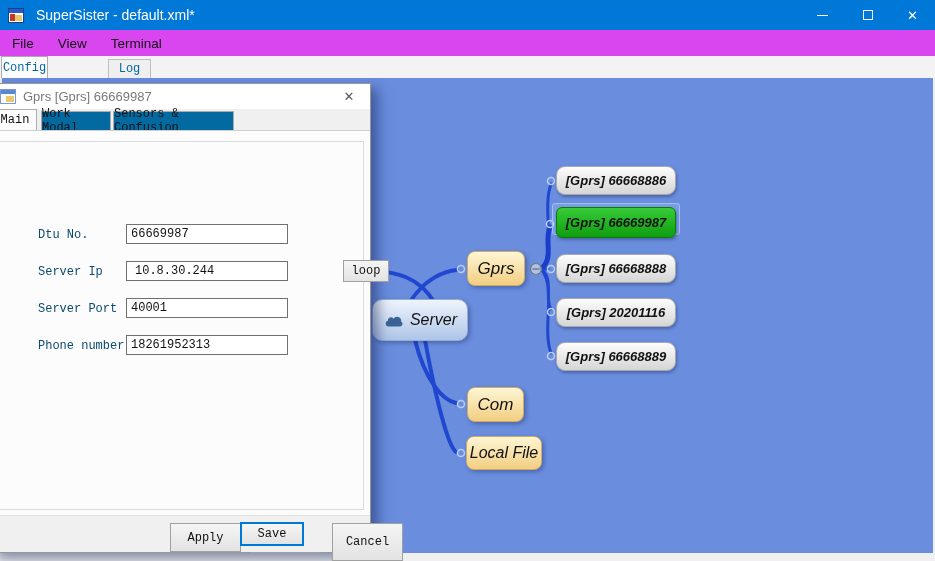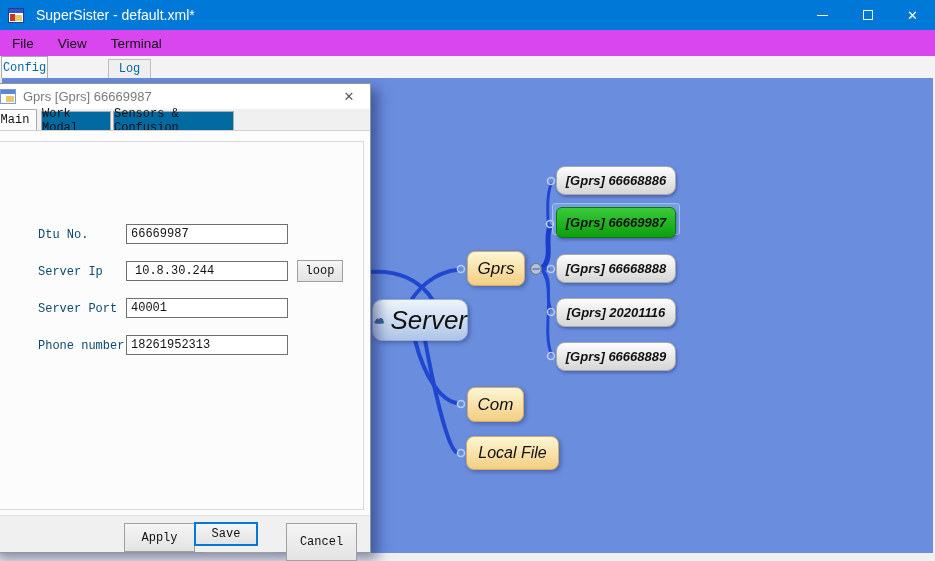--- a/index.html
+++ b/index.html
@@ -29,26 +29,26 @@
   .main-tab.inactive { left:60px; top:3px; width:43px; height:19px; background:#EFEFEF; border:1px solid #BFBFBF; border-bottom:none;margin-left:48px; }
 
   
   .map-area { position:absolute; left:2px; top:78px; width:931px; height:475px; background:#6A8DDE; z-index:0; }
   .bottom-strip { position:absolute; left:0; bottom:0; width:935px; height:8px; background:#F0F0F0; z-index:5; }
   #map-svg { position:absolute; left:0; top:0; width:935px; height:561px; z-index:1; pointer-events:none; }
 
   .node { position:absolute; display:flex; align-items:center; justify-content:center; z-index:2; color:#111; }
   .node-root { left:372px; top:299px; width:96px; height:42px; border-radius:10px;
     background:linear-gradient(#EEF4FC,#AEC5E8); border:1px solid #96ADD6;
-    font-style:italic; font-size:26px; box-shadow:2px 2px 4px rgba(20,30,80,.35); gap:5px;text-align:right; }
+    font-style:italic; font-size:16px; box-shadow:2px 2px 4px rgba(20,30,80,.35); gap:5px;text-align:right; }
   .node-branch { border-radius:8px; background:linear-gradient(#FEF6D4,#F2CE82); border:1px solid #D2AC62;
     font-style:italic; font-size:17px; box-shadow:2px 2px 4px rgba(20,30,80,.35); }
   .node-gprs { left:467px; top:251px; width:58px; height:35px; }
   .node-com { left:467px; top:387px; width:57px; height:35px; }
-  .node-localfile { left:466px; top:436px; width:93px; height:34px; font-size:16px; }
+  .node-localfile { left:466px; top:436px; width:76px; height:34px; font-size:16px; }
   .node-leaf { left:556px; width:120px; height:29px; border-radius:9px;
     background:linear-gradient(#FDFDFD,#D5D5D5); border:1px solid #A9A9A9;
     font-style:italic; font-weight:bold; font-size:13px; box-shadow:1px 2px 3px rgba(20,30,80,.35); }
   .leaf-1 { top:166px; } .leaf-3 { top:254px; } .leaf-4 { top:298px; } .leaf-5 { top:342px; }
   .leaf-selected-wrap { position:absolute; left:552px; top:203px; width:128px; height:32px; z-index:2;
     border:1px solid #9CC2F0; border-radius:3px; background:rgba(185,212,245,.22); }
   .node-leaf.selected { position:absolute; left:3px; top:3px; width:120px; height:31px;
     background:linear-gradient(#38CB38,#0E9E0E); border:1px solid #0B7A0B; border-radius:6px; }
 
   
@@ -65,21 +65,21 @@
     font-family:"Liberation Mono", monospace; font-size:12px; color:#111; background:#0369a1; border:1px solid #ACACAC; border-bottom:none; }
   .dlg-tab.active { left:2px; top:0; width:44px; height:21px; background:#FCFCFC; }
   .dlg-tab.t2 { left:50px; top:2px; width:70px; height:19px; }
   .dlg-tab.t3 { left:122px; top:2px; width:121px; height:19px; }
   .dlg-page { position:absolute; left:0; top:46px; right:0; bottom:37px; background:#FCFCFC; border-top:1px solid #CFCFCF; }
   .groupbox { position:absolute; left:6px; top:10px; width:367px; height:369px; border:1px solid #D9D9E0; }
   .f-label { position:absolute; left:47px; width:95px; font-family:"Liberation Mono", monospace; font-size:12px; color:#0c4a6e; }
   .f-input { position:absolute; left:135px; width:162px; height:20px; border:1px solid #707070; background:#fff;
     font-family:"Liberation Mono", monospace; font-size:12px; padding-left:4px; color:#111; }
   .btn { display:flex; align-items:center; justify-content:center; background:linear-gradient(#F5F5F5,#E3E3E3);
-    border:1px solid #A0A0A0; font-family:"Liberation Mono", monospace; font-size:12px; color:#111; }
+    border:1px solid #A0A0A0; font-family:"Liberation Mono", monospace; font-size:12px; color:#111;margin-left:46px; }
   .btn-loop { position:absolute; left:306px; top:129px; width:46px; height:22px; }
   .btn-online { position:absolute; left:213px; top:401px; width:70px; height:21px; }
   .btn-offline { position:absolute; left:295px; top:401px; width:70px; height:21px; }
   .dlg-buttonbar { position:absolute; left:0; right:0; bottom:0; height:37px; background:#F0F0F0; border-top:1px solid #E0E0E0; }
   .btn-apply { position:absolute; left:133px; top:7px; width:71px; height:29px; }
   .btn-save { position:absolute; left:203px; top:6px; width:64px; height:24px; border:2px solid #0078D7; }
   .btn-cancel { position:absolute; left:295px; top:7px; width:71px; height:38px; }
 </style>
 </head>
 <body>

